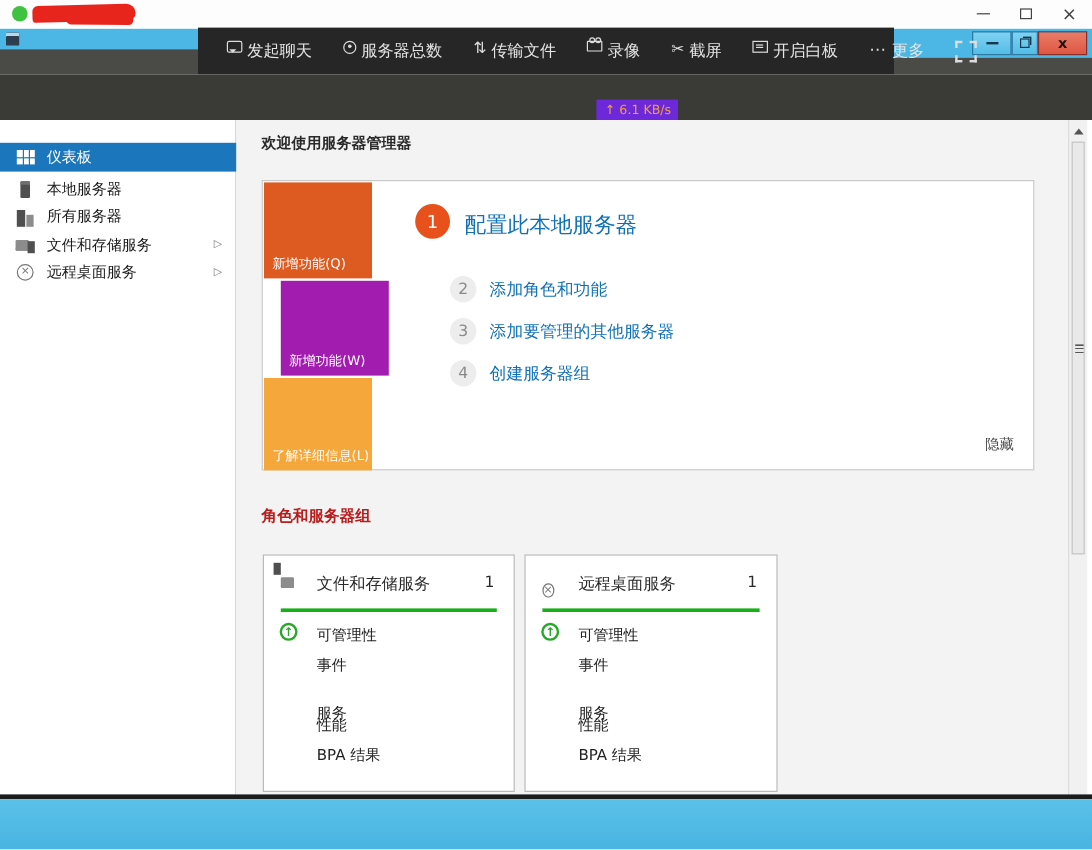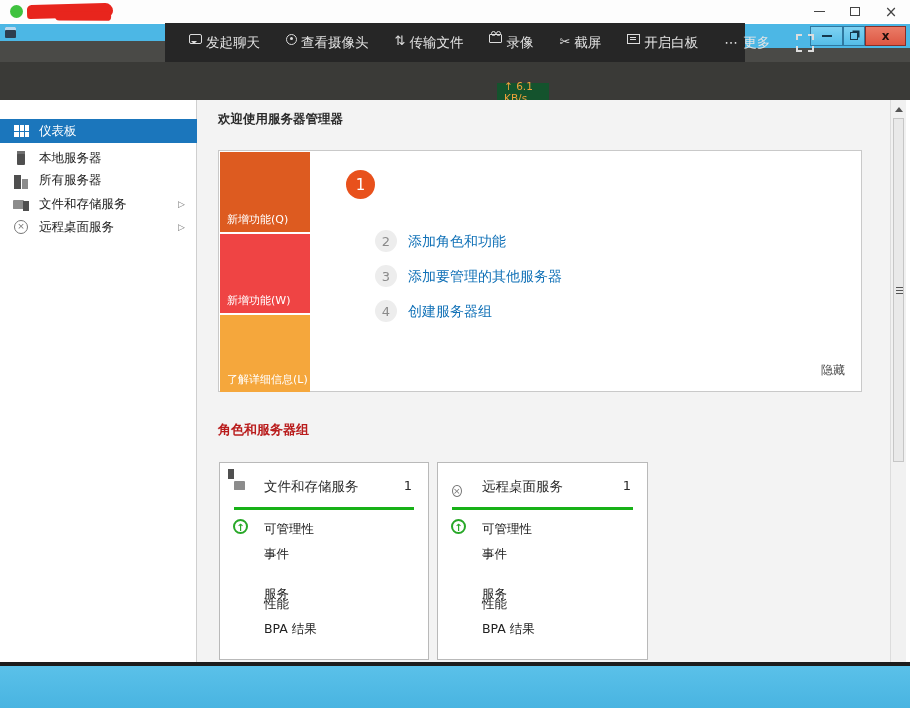--- a/index.html
+++ b/index.html
@@ -67,21 +67,21 @@
   .ic-refresh::before { content:""; position:absolute; left:4px; top:4px; width:9px; height:9px; border:1.5px solid #ccc; border-radius:50%; border-left-color:transparent; }
   .ic-refresh::after { content:""; position:absolute; right:2px; top:3px; border:3px solid transparent; border-right-color:#ccc; transform:rotate(45deg); }
   .hdr-div { left:675px; top:68px; width:0; height:23px; border-left:1px solid #84847f; }
   .ic-flag { left:693px; top:69px; width:2px; height:21px; background:#d6d6d4; position:absolute; }
   .ic-flag::after { content:""; position:absolute; left:2px; top:0; width:10px; height:9px; background:#d6d6d4; clip-path:polygon(0 0,100% 0,78% 50%,100% 100%,0 100%); }
   .hdr-menus { left:712px; top:62px; height:38px; display:flex; align-items:center; gap:20px; font-size:12px; }
   .hdr-menu { padding:2px 3px; white-space:nowrap; }
   .hdr-menu.focused { outline:1px dotted #a9a9a7; }
 
   
-  .net-up   { left:497px; top:83px;  width:52px; height:17px; background:#14532d; display:flex; align-items:center; padding-left:7px; font-size:10.5px; }
+  .net-up   { left:497px; top:83px;  width:68px; height:17px; background:#6d28d9; display:flex; align-items:center; padding-left:7px; font-size:10.5px; }
   .net-down { left:497px; top:100px; width:74px; height:17px; background:#39443c; display:flex; align-items:center; padding-left:7px; font-size:10.5px; }
 
   
   .sidebar { left:0; top:100px; width:197px; height:562px; background:#fff; border-right:1px solid #cfcfcf; }
   .side-item { position:absolute; left:0; width:197px; height:24px; display:flex; align-items:center; font-size:12.5px; color:#1a1a1a; cursor:default; }
   .side-item .lbl { margin-left:10px; }
   .side-item .ico { margin-left:13px; width:16px; display:flex; justify-content:center; }
   .side-item.sel { background:#1b76bc; color:#fff; }
   .side-arrow { position:absolute; right:12px; font-size:9px; color:#777; }
   .ic-grid { width:15px; height:13px; display:grid; grid-template-columns:5px 4px 4px; grid-template-rows:6px 5px; gap:1px; }
@@ -95,21 +95,21 @@
   .ic-fss::after { content:""; position:absolute; right:0; bottom:0; width:6px; height:10px; background:#4f4f4f; }
   .ic-rds { width:14px; height:14px; border:1.5px solid #777; border-radius:50%; color:#777; font-size:9px; line-height:11px; text-align:center; }
 
   
   .content { left:197px; top:100px; width:693px; height:562px; background:#f3f3f3; }
   .welcome-heading { left:21px; top:11px; font-size:12.5px; font-weight:bold; color:#2a2a2a; }
   .welcome-tile { left:21px; top:50px; width:644px; height:242px; background:#fff; border:1px solid #c9c9c9; }
   .nav-block { position:absolute; left:1px; width:90px; color:#fff; font-size:11px; }
   .nav-block .blabel { position:absolute; left:7px; bottom:5px; white-space:nowrap; }
   .nb0 { top:1px; height:80px; background:#dd5b20; }
-  .nb1 { top:83px; height:79px; background:#ef4444; }
+  .nb1 { top:83px; height:79px; background:#a21caf;margin-left:14px; }
   .nb2 { top:164px; height:77px; background:#f5a73c; }
   .step1-circle { left:127px; top:19px; width:29px; height:29px; border-radius:50%; background:#e8511c; color:#fff; font-size:15px; display:flex; align-items:center; justify-content:center; }
   .step1-label { left:168px; top:24px; font-size:18px; color:#1171b7; white-space:nowrap; }
   .stepN-circle { width:22px; height:22px; border-radius:50%; background:#ededed; color:#8a8a8a; font-size:13px; display:flex; align-items:center; justify-content:center; position:absolute; left:156px; }
   .sc2 { top:79px; } .sc3 { top:114px; } .sc4 { top:149px; }
   .stepN-label { position:absolute; left:189px; font-size:14px; color:#1171b7; white-space:nowrap; }
   .sl2 { top:82px; } .sl3 { top:117px; } .sl4 { top:152px; }
   .hide-link { position:absolute; right:16px; bottom:12px; font-size:12px; color:#4a4a4a;text-align:right; }
   .roles-title { left:21px; top:321px; font-size:13px; font-weight:bold; color:#b91c1c; }
   .roles-sub { left:21px; top:340px; font-size:11px; color:#555; }
@@ -172,21 +172,21 @@
       <span>x</span>
     </div>
 
   <div class="abs toolbar">
     <div class="tb-item">
       <span class="ic-chat"></span>
       <span>发起聊天</span>
     </div>
     <div class="tb-item">
       <span class="ic-cam"></span>
-      <span>查看摄像头</span>
+      <span>服务器总数</span>
     </div>
     <div class="tb-item">
       <span class="ic-transfer">⇅</span>
       <span>传输文件</span>
     </div>
     <div class="tb-item">
       <span class="ic-record"></span>
       <span>录像</span>
     </div>
     <div class="tb-item">
@@ -290,20 +290,21 @@
       <div class="nav-block nb1">
         <span class="blabel">新增功能(W)</span>
       </div>
       <div class="nav-block nb2">
         <span class="blabel">了解详细信息(L)</span>
       </div>
 
       <div class="abs step1-circle">
           <span>1</span>
         </div>
+      <a class="abs step1-label">配置此本地服务器</a>
       <div class="stepN-circle sc2">
           <span>2</span>
         </div>
       <a class="stepN-label sl2">添加角色和功能</a>
       <div class="stepN-circle sc3">
           <span>3</span>
         </div>
       <a class="stepN-label sl3">添加要管理的其他服务器</a>
       <div class="stepN-circle sc4">
           <span>4</span>

